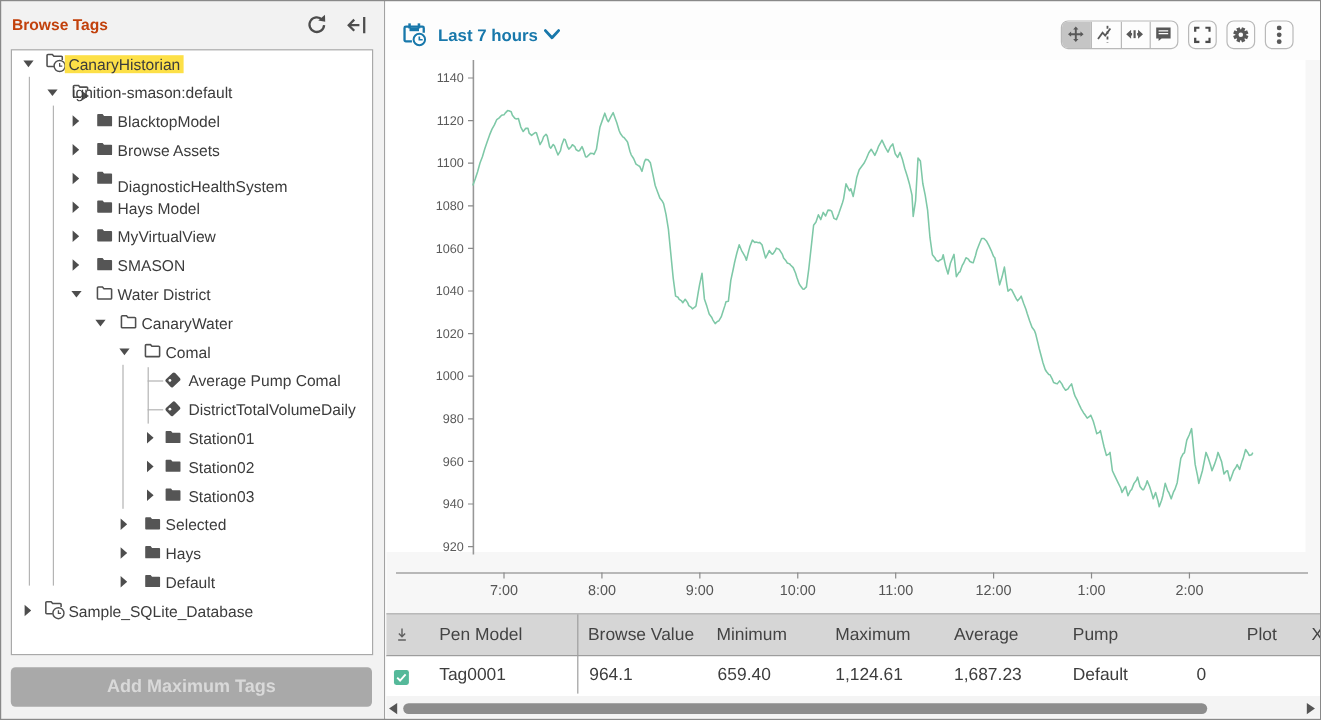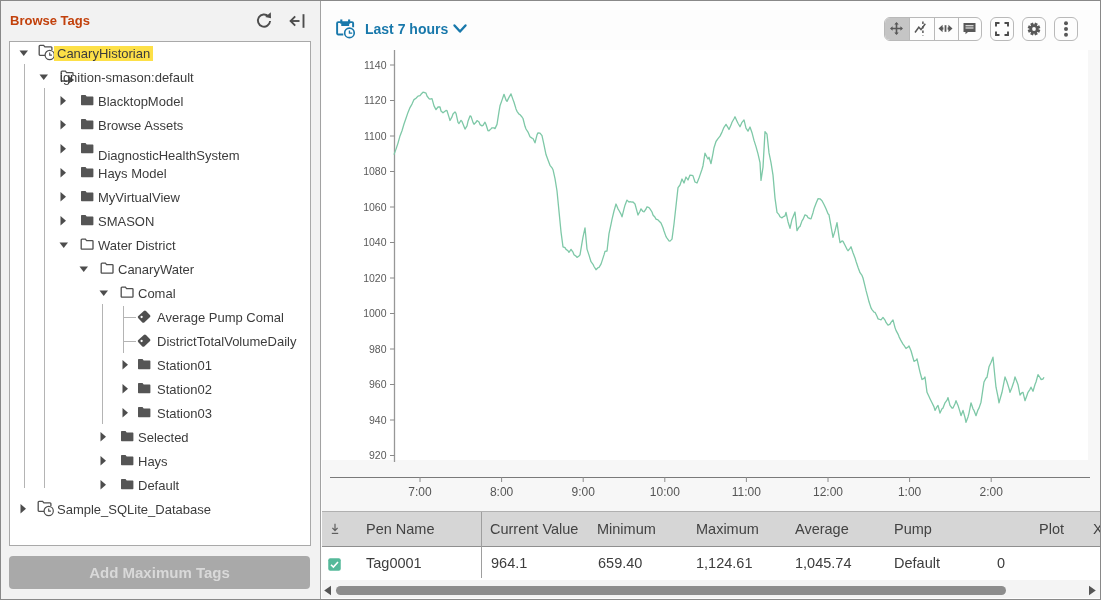--- a/index.html
+++ b/index.html
@@ -303,37 +303,37 @@
   <path d="M72 104.6L74 99.1L76 93.1L78 85.9L80 80.7L82 74.0L84 68.2L86 62.4L88 57.6L90 54.1L92 49.6L94 48.2L96 46.1L98 45.7L99 44.3L101 42.2L102 42.3L104 43.1L105 46.0L107 48.6L108 49.1L110 48.7L112 55.9L114 59.6L116 57.0L118 57.0L119 61.0L121 62.8L122 62.0L124 60.5L125 60.7L127 67.1L128 70.5L130 66.9L131 64.0L133 61.9L134 63.3L136 72.3L137 73.5L139 70.4L140 71.4L142 76.6L143 79.1L145 75.8L146 71.3L148 65.9L149 66.4L151 72.4L152 74.3L154 72.3L155 70.6L157 72.1L158 74.6L160 75.9L161 75.4L163 72.2L164 74.5L166 80.7L167 80.8L169 78.9L170 77.8L172 77.9L173 78.6L175 74.4L177 61.6L178 55.8L180 50.1L182 44.3L184 50.0L185 51.4L187 47.4L189 43.9L191 49.6L192 52.3L194 58.9L195 61.3L197 64.1L198 64.6L200 67.0L201 68.5L203 76.3L204 79.0L206 82.1L208 86.8L210 88.1L211 88.5L213 92.8L215 84.9L216 82.8L218 83.1L220 85.7L222 94.9L224 104.6L226 110.0L228 115.3L230 117.8L231 119.7L233 128.6L235 141.0L237 161.4L239 181.8L241 196.8L243 197.7L244 199.4L246 200.8L247 202.3L249 199.4L251 202.2L252 204.7L254 206.1L255 207.4L257 206.0L258 204.9L260 192.8L261 187.2L263 177.8L265 199.1L267 205.1L269 211.7L271 214.3L272 216.5L274 219.7L276 217.7L277 217.4L279 214.1L280 211.1L282 204.9L283 201.4L285 201.0L287 183.6L289 174.4L290 169.4L292 161.0L294 154.0L296 158.8L297 160.5L299 164.1L300 166.9L302 158.9L303 155.2L305 150.1L307 152.1L308 151.7L310 152.2L311 152.0L313 154.0L315 161.4L316 165.0L318 161.2L319 158.8L321 161.5L322 161.8L324 159.0L325 156.8L327 157.6L328 158.8L330 162.0L331 165.0L333 167.3L334 169.1L336 169.9L337 171.0L339 173.0L341 177.7L342 181.0L344 186.6L345 188.1L347 190.8L348 191.1L350 189.1L352 174.0L354 155.9L356 137.7L358 135.0L360 129.0L362 133.0L364 127.0L366 130.0L368 125.1L370 125.3L371 125.9L373 132.0L375 133.0L377 128.0L378 125.1L380 119.2L381 115.7L383 103.2L385 107.2L386 109.0L387 107.3L389 113.7L391 103.4L392 97.7L394 91.5L396 88.7L398 86.1L400 82.1L402 77.3L404 74.4L406 77.6L407 79.5L409 75.1L410 72.2L412 68.7L413 66.8L415 71.2L416 73.3L418 76.8L420 72.3L422 69.9L424 78.1L426 81.1L428 77.0L430 82.7L432 90.4L434 96.6L436 103.8L438 112.6L439 130.4L441 117.1L443 81.6L445 84.2L447 102.9L449 112.6L451 125.1L453 148.1L455 162.3L457 164.7L458 166.8L460 167.9L461 166.9L463 165.9L464 162.3L466 171.7L468 178.3L470 169.4L472 164.5L473 162.0L475 180.6L477 177.1L478 176.5L480 170.9L481 169.4L483 164.8L485 165.9L486 167.7L488 168.7L489 168.9L491 162.7L492 158.8L494 153.6L496 148.7L498 148.8L500 150.8L502 154.5L504 158.8L506 163.8L507 164.8L509 176.1L511 187.4L513 180.9L515 172.6L517 186.7L518 192.7L520 190.9L521 191.4L523 195.3L525 199.3L526 200.7L528 198.4L529 196.8L531 202.7L533 207.9L534 211.3L536 217.3L538 222.7L540 225.4L541 228.0L543 236.2L544 240.4L546 247.9L547 251.8L549 257.9L550 259.6L552 262.1L553 262.3L555 266.2L556 268.8L558 269.5L559 269.9L561 267.4L563 270.1L564 272.4L566 275.2L568 274.1L569 272.4L571 269.9L573 277.6L574 280.4L576 284.1L577 286.6L579 290.7L581 294.1L582 295.4L584 298.5L586 297.0L587 296.0L589 300.8L590 304.3L592 311.4L594 310.3L595 308.9L597 317.8L598 322.1L600 329.5L602 328.4L603 327.0L605 342.3L607 346.6L608 348.7L610 352.8L612 356.9L613 360.4L615 356.7L616 355.4L618 363.1L620 358.8L621 358.1L623 352.8L625 350.2L626 347.6L628 355.4L630 358.0L631 358.1L633 353.8L634 350.7L636 355.4L638 361.9L639 365.7L641 360.4L643 367.5L644 372.3L646 366.9L647 363.1L649 352.8L651 358.8L652 360.4L654 365.7L656 359.8L657 358.1L659 352.2L661 338.7L662 332.0L664 328.1L665 327.4L667 316.8L669 312.5L671 307.2L673 327.7L674 337.2L676 346.8L677 352.8L679 345.8L680 342.3L682 332.2L683 327.0L685 332.0L687 338.4L688 342.3L690 337.2L692 331.2L693 327.0L695 332.0L696 334.7L698 345.0L700 342.6L701 342.3L703 350.7L705 345.2L706 342.3L708 339.3L709 337.2L711 341.2L713 334.5L714 332.0L716 324.6L718 327.5L719 329.5L721 329.0L722 327.2" fill="none" stroke="#7ec8a7" stroke-width="1.3" stroke-linejoin="round"></path>
 </svg>
 
 <div id="thead"></div>
 <div id="trow"></div>
 <div id="colsep"></div>
 <svg class="ab" style="left:330px;top:523px;z-index:6" width="10" height="13" viewBox="0 0 10 13">
   <path d="M5 0.8 V7.2 M2.4 4.9 L5 7.6 L7.6 4.9" fill="none" stroke="#5f5f5f" stroke-width="1.2"></path>
   <path d="M1.8 10.4 H8.2" stroke="#5f5f5f" stroke-width="1.2"></path>
 </svg>
-<div class="th" style="left:366px">Pen Name</div>
-<div class="th" style="left:490px">Current Value</div>
+<div class="th" style="left:366px">Pen Model</div>
+<div class="th" style="left:490px">Browse Value</div>
 <div class="th" style="left:597px">Minimum</div>
 <div class="th" style="left:696px">Maximum</div>
 <div class="th" style="left:795px">Average</div>
 <div class="th" style="left:894px">Pump</div>
 <div class="th" style="left:1039px">Plot</div>
 <div class="th" style="left:1093px">XAxis</div>
 <svg class="ab" style="left:328px;top:558px;z-index:6" width="13" height="13" viewBox="0 0 13 13">
   <rect x="0.25" y="0.25" width="12.5" height="12.5" rx="2" fill="#55b99a"></rect>
   <path d="M3 6.7 L5.4 9.1 L10 4" fill="none" stroke="#fff" stroke-width="1.6"></path>
 </svg>
 <div class="td" style="left:366px">Tag0001</div>
 <div class="td" style="left:491px">964.1</div>
 <div class="td" style="left:598px">659.40</div>
 <div class="td" style="left:696px">1,124.61</div>
-<div class="td" style="left:795px">1,045.74</div>
+<div class="td" style="left:795px">1,687.23</div>
 <div class="td" style="left:894px">Default</div>
 <div class="td" style="left:997px">0</div>
 <div id="sbar"></div>
 <div id="sthumb"></div>
 <svg class="ab" style="left:323px;top:585px;z-index:6" width="10" height="11" viewBox="0 0 10 11">
   <path d="M8 0.8 V10.2 L1.2 5.5 Z" fill="#555"></path>
 </svg>
 <svg class="ab" style="left:1087px;top:585px;z-index:6" width="10" height="11" viewBox="0 0 10 11">
   <path d="M2 0.8 V10.2 L8.8 5.5 Z" fill="#555"></path>
 </svg>

